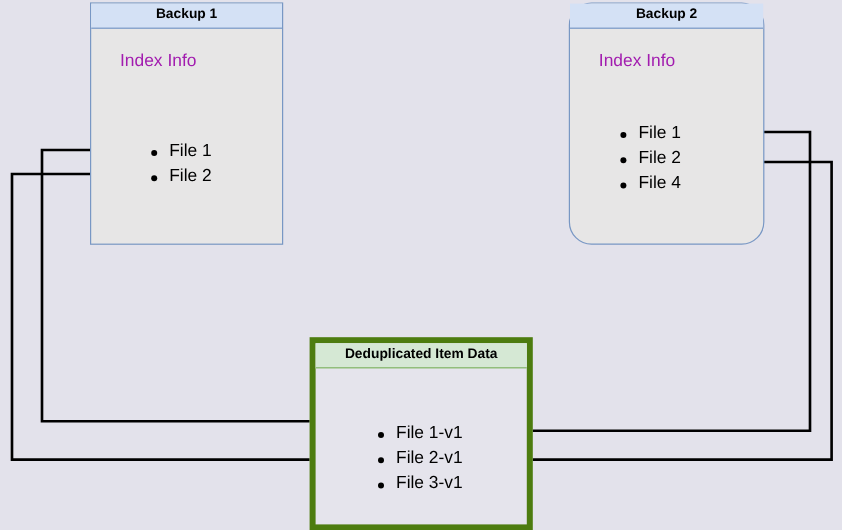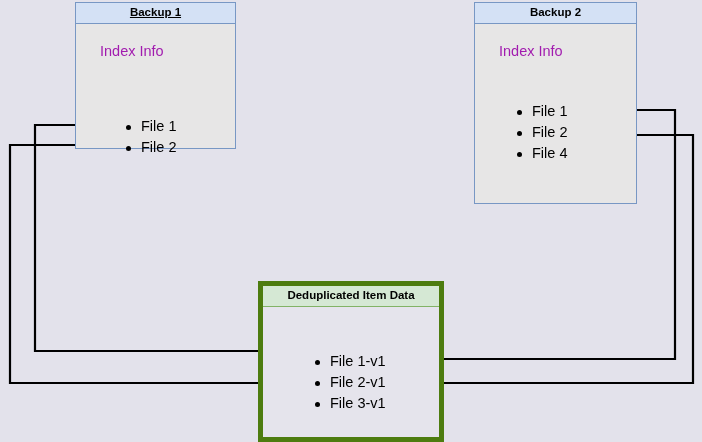--- a/index.html
+++ b/index.html
@@ -79,32 +79,32 @@
     height: 5px;
     border-radius: 50%;
     background: #000;
   }
 
   
   #node-backup1 {
     left: 75px;
     top: 2px;
     width: 161px;
-    height: 147px;
-    text-decoration: underline;
+    height: 202px;
   }
   #node-backup1 .index-label { left: 24px; top: 19px; }
   #node-backup1 .bullet-list { left: 48px; top: 92px; }
 
   
   #node-backup2 {
     left: 474px;
     top: 2px;
     width: 163px;
     height: 202px;
+    border-radius: 19px;
   }
   #node-backup2 .index-label { left: 24px; top: 19px; }
   #node-backup2 .bullet-list { left: 40px; top: 77px; }
 
   
   #node-dedup {
     left: 258px;
     top: 281px;
     width: 186px;
     height: 161px;

